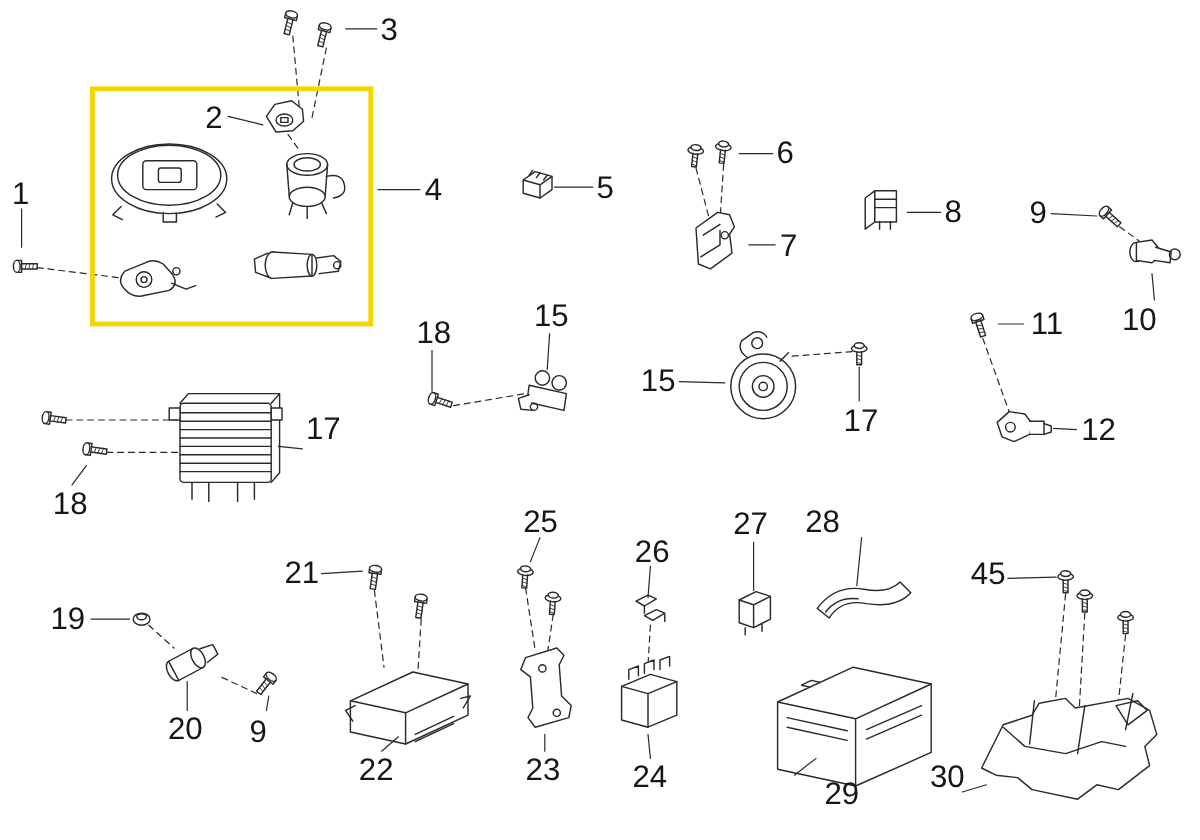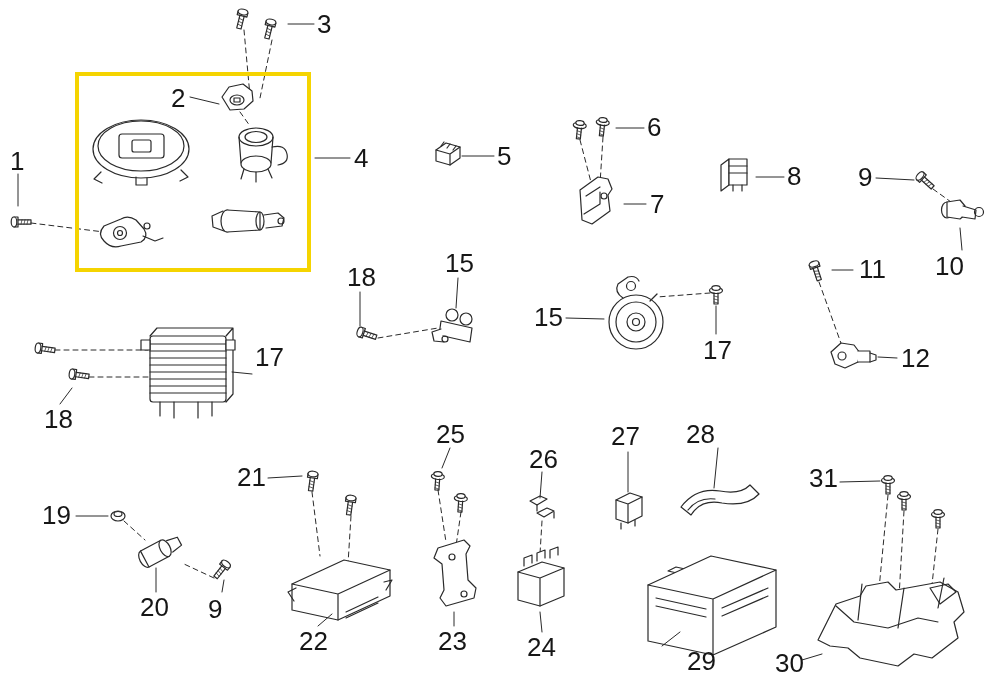--- a/index.html
+++ b/index.html
@@ -319,19 +319,19 @@
   <div class="part-label" style="left:44px;top:406px">18</div>
   <div class="part-label" style="left:42px;top:502px">19</div>
   <div class="part-label" style="left:140px;top:594px">20</div>
   <div class="part-label" style="left:237px;top:464px">21</div>
   <div class="part-label" style="left:299px;top:628px">22</div>
   <div class="part-label" style="left:438px;top:628px">23</div>
   <div class="part-label" style="left:527px;top:634px">24</div>
   <div class="part-label" style="left:436px;top:421px">25</div>
   <div class="part-label" style="left:529px;top:446px">26</div>
   <div class="part-label" style="left:611px;top:423px">27</div>
-  <div class="part-label" style="left:686px;top:421px">28</div>
+  <div class="part-label" style="left:671px;top:421px">28</div>
   <div class="part-label" style="left:687px;top:648px">29</div>
-  <div class="part-label" style="left:775px;top:650px">30</div>
-  <div class="part-label" style="left:809px;top:465px">31</div>
+  <div class="part-label" style="left:775px;top:634px">30</div>
+  <div class="part-label" style="left:809px;top:465px">45</div>
   <div class="part-label" style="left:208px;top:596px">9</div>
 
 </div>
 
 </body></html>

